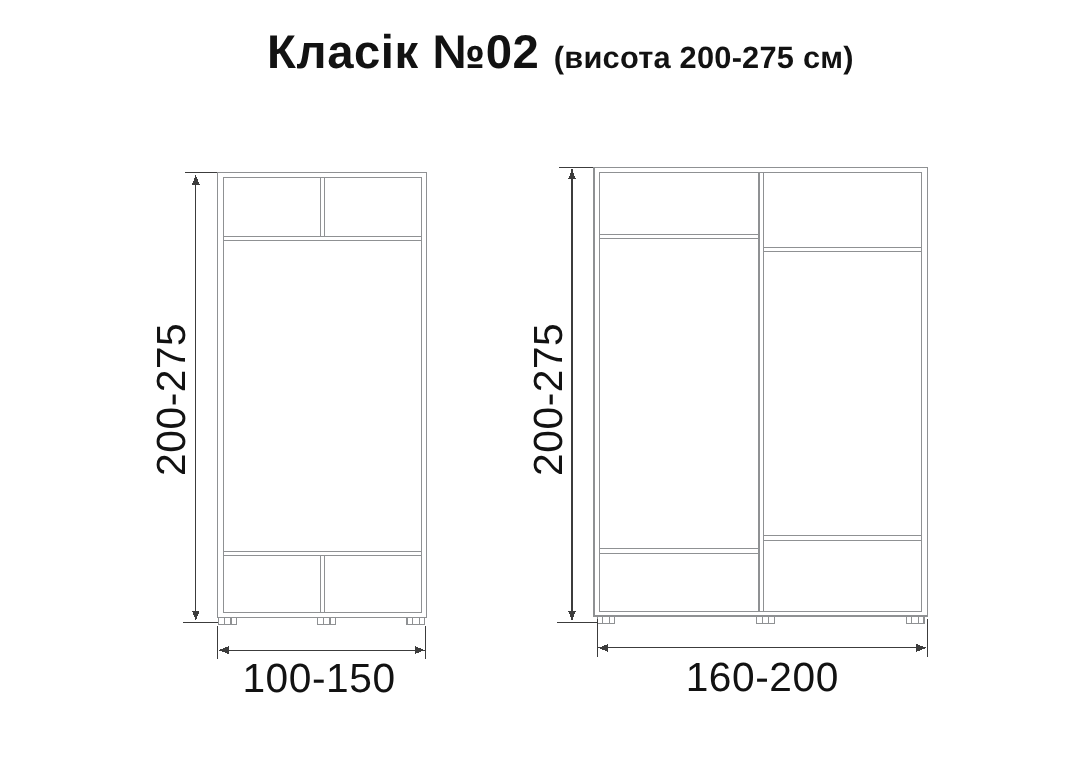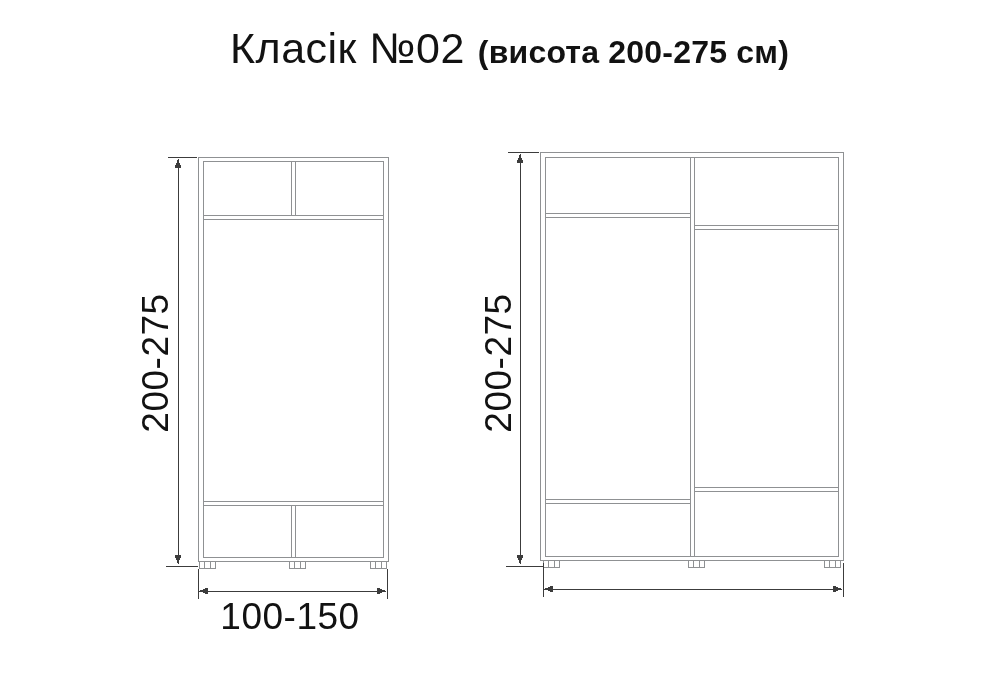--- a/index.html
+++ b/index.html
@@ -24,26 +24,26 @@
     width: 983px;
     display: flex;
     justify-content: center;
     align-items: baseline;
     gap: 13px;
     color: #121212;
     white-space: nowrap;
   }
   .title-main {
     font-size: 43px;
-    font-weight: 400;
+    font-weight: 700;
     letter-spacing: 0.5px;
     margin-left: 36px;
   }
   .title-suffix {
-    font-size: 32px;
+    font-size: 28px;
     font-weight: 700;
     letter-spacing: 0.2px;
   }
   svg.linework {
     position: absolute;
     left: 0;
     top: 0;
   }
   .c-line {
     stroke: #8f9193;
@@ -148,14 +148,15 @@
       <line x1="544" y1="589" x2="842" y2="589" class="d-line" marker-start="url(#arrow)" marker-end="url(#arrow)"></line>
     </g>
   </svg>
 
   <div class="dim-label vertical" style="left:156px; top:363px;">200-275</div>
 
   <div class="dim-label vertical" style="left:499px; top:363px;">200-275</div>
 
   <div class="dim-label" style="left:290px; top:617px;">100-150</div>
 
+  <div class="dim-label" style="left:693px; top:616px;">160-200</div>
 
 </div>
 
 </body></html>

